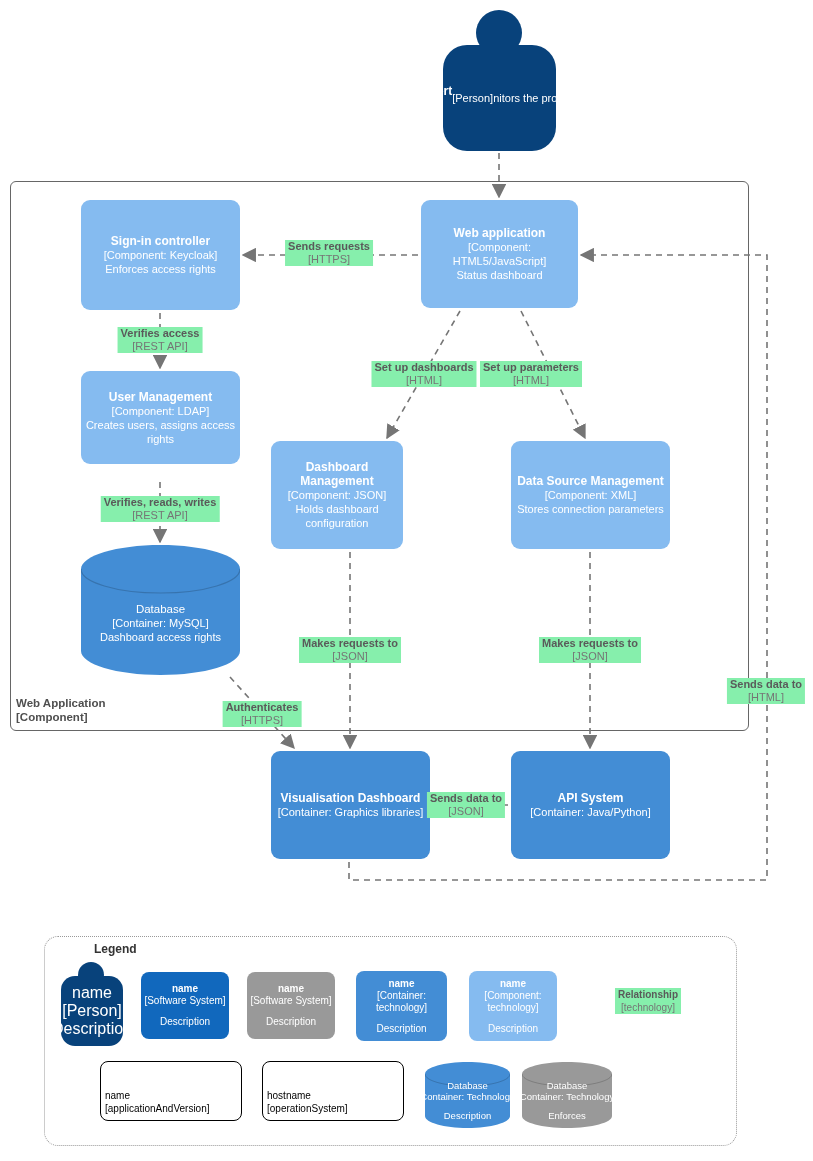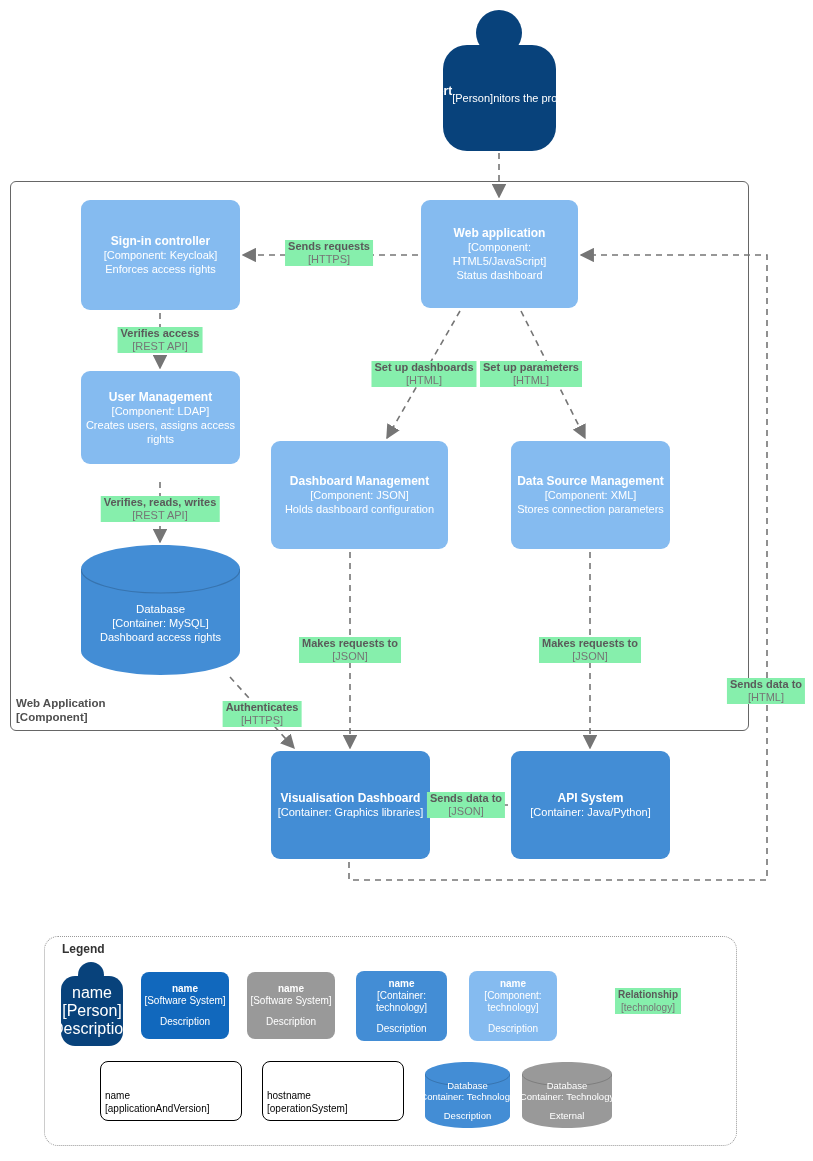--- a/index.html
+++ b/index.html
@@ -36,21 +36,21 @@
                    flex-direction:column; align-items:center; justify-content:center;
                    text-align:center; color:#fff; padding-top:26px; }
 
   .elabel { position:absolute; transform:translateX(-50%); text-align:center; z-index:3;
             background:#86efac; padding:0 3px; line-height:13px; white-space:nowrap; }
   .el1 { font-size:11px; font-weight:bold; color:#5a5a5a; }
   .el2 { font-size:11px; color:#757575; }
 
   
   .legend-box { position:absolute; border:1px dotted #999; border-radius:14px; z-index:2; background:#fff; }
-  .legend-title { position:absolute; font-size:12px; font-weight:bold; color:#333; z-index:3; }
+  .legend-title { position:absolute; font-size:12px; font-weight:bold; color:#333; z-index:3;margin-left:32px; }
   .lnode { position:absolute; z-index:3; display:flex; flex-direction:column; align-items:center;
            justify-content:center; text-align:center; color:#fff; border-radius:8px; padding:2px; }
   .lnode .ln { font-size:10px; font-weight:bold; line-height:12px; }
   .lnode .lm { font-size:10px; line-height:12px; }
   .lnode .ld { font-size:10px; line-height:12px; margin-top:9px; }
   .lperson-head { position:absolute; border-radius:50%; background:#08427B; z-index:3; }
   .lperson-body { position:absolute; background:#08427B; border-radius:14px; z-index:3;
                   display:flex; flex-direction:column; align-items:center; justify-content:center;
                   text-align:center; color:#fff; }
   .lwhite { position:absolute; background:#fff; border:1px solid #000; border-radius:8px; z-index:3; }
@@ -129,21 +129,21 @@
       <path d="M0,24 C0,10.8 35.6,0 79.5,0 C123.4,0 159,10.8 159,24 L159,106 C159,119.2 123.4,130 79.5,130 C35.6,130 0,119.2 0,106 Z" fill="#438DD5"></path>
       <path d="M0,24 C0,37.2 35.6,48 79.5,48 C123.4,48 159,37.2 159,24" fill="none" stroke="rgba(0,0,0,0.18)" stroke-width="1.2"></path>
     </svg>
     <div class="cyl-text">
       <div class="n-name plain">Database</div>
       <div class="n-meta">[Container: MySQL]</div>
       <div class="n-desc">Dashboard access rights</div>
     </div>
   </div>
 
-  <div class="node comp" style="left:271px;top:441px;width:177px;height:108px">
+  <div class="node comp" style="left:271px;top:441px;width:132px;height:108px">
     <div class="n-name">Dashboard Management</div>
     <div class="n-meta">[Component: JSON]</div>
     <div class="n-desc">Holds dashboard configuration</div>
   </div>
 
   <div class="node comp" style="left:511px;top:441px;width:159px;height:108px">
     <div class="n-name">Data Source Management</div>
     <div class="n-meta">[Component: XML]</div>
     <div class="n-desc">Stores connection parameters</div>
   </div>
@@ -265,17 +265,17 @@
     </div>
   </div>
   <div class="lcyl" style="left:522px;top:1062px;width:90px;height:66px">
     <svg width="90" height="66">
       <path d="M0,12 C0,5.4 20,0 45,0 C70,0 90,5.4 90,12 L90,54 C90,60.6 70,66 45,66 C20,66 0,60.6 0,54 Z" fill="#999999"></path>
       <path d="M0,12 C0,18.6 20,24 45,24 C70,24 90,18.6 90,12" fill="none" stroke="rgba(0,0,0,0.18)" stroke-width="1"></path>
     </svg>
     <div class="cyl-text">
       <div class="ln">Database</div>
       <div class="lm">[Container: Technology]</div>
-      <div class="ld">External</div>
+      <div class="ld">Enforces</div>
     </div>
   </div>
 
 </div>
 
 </body></html>

